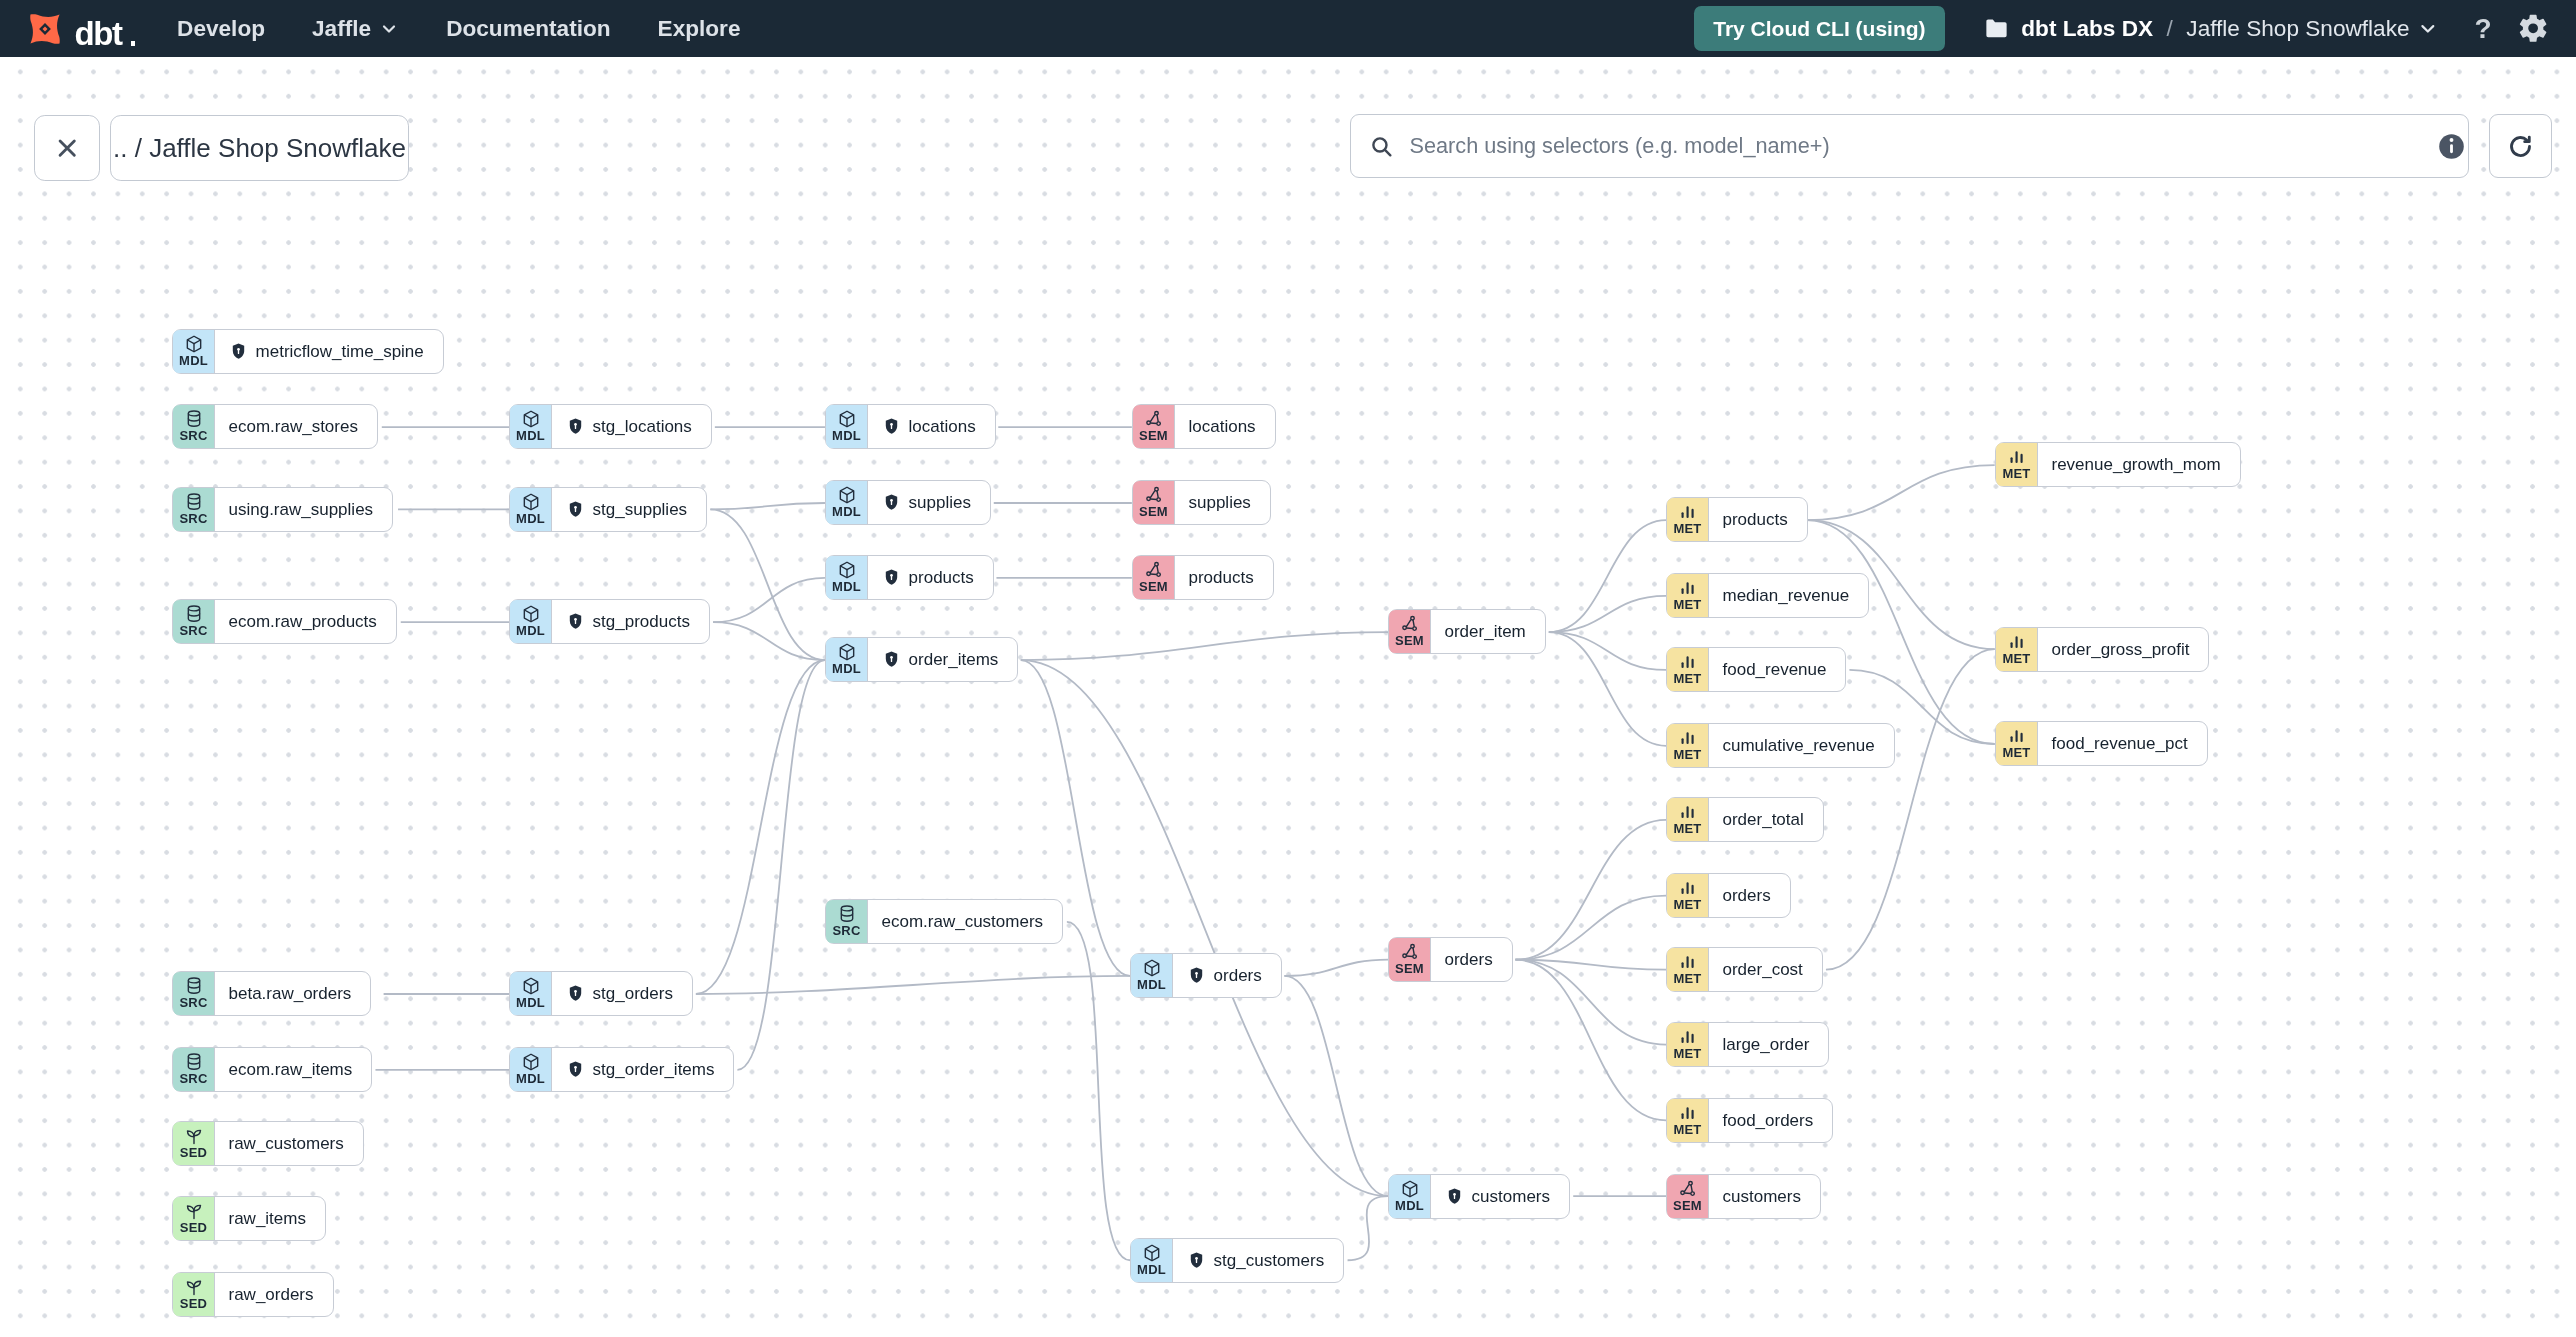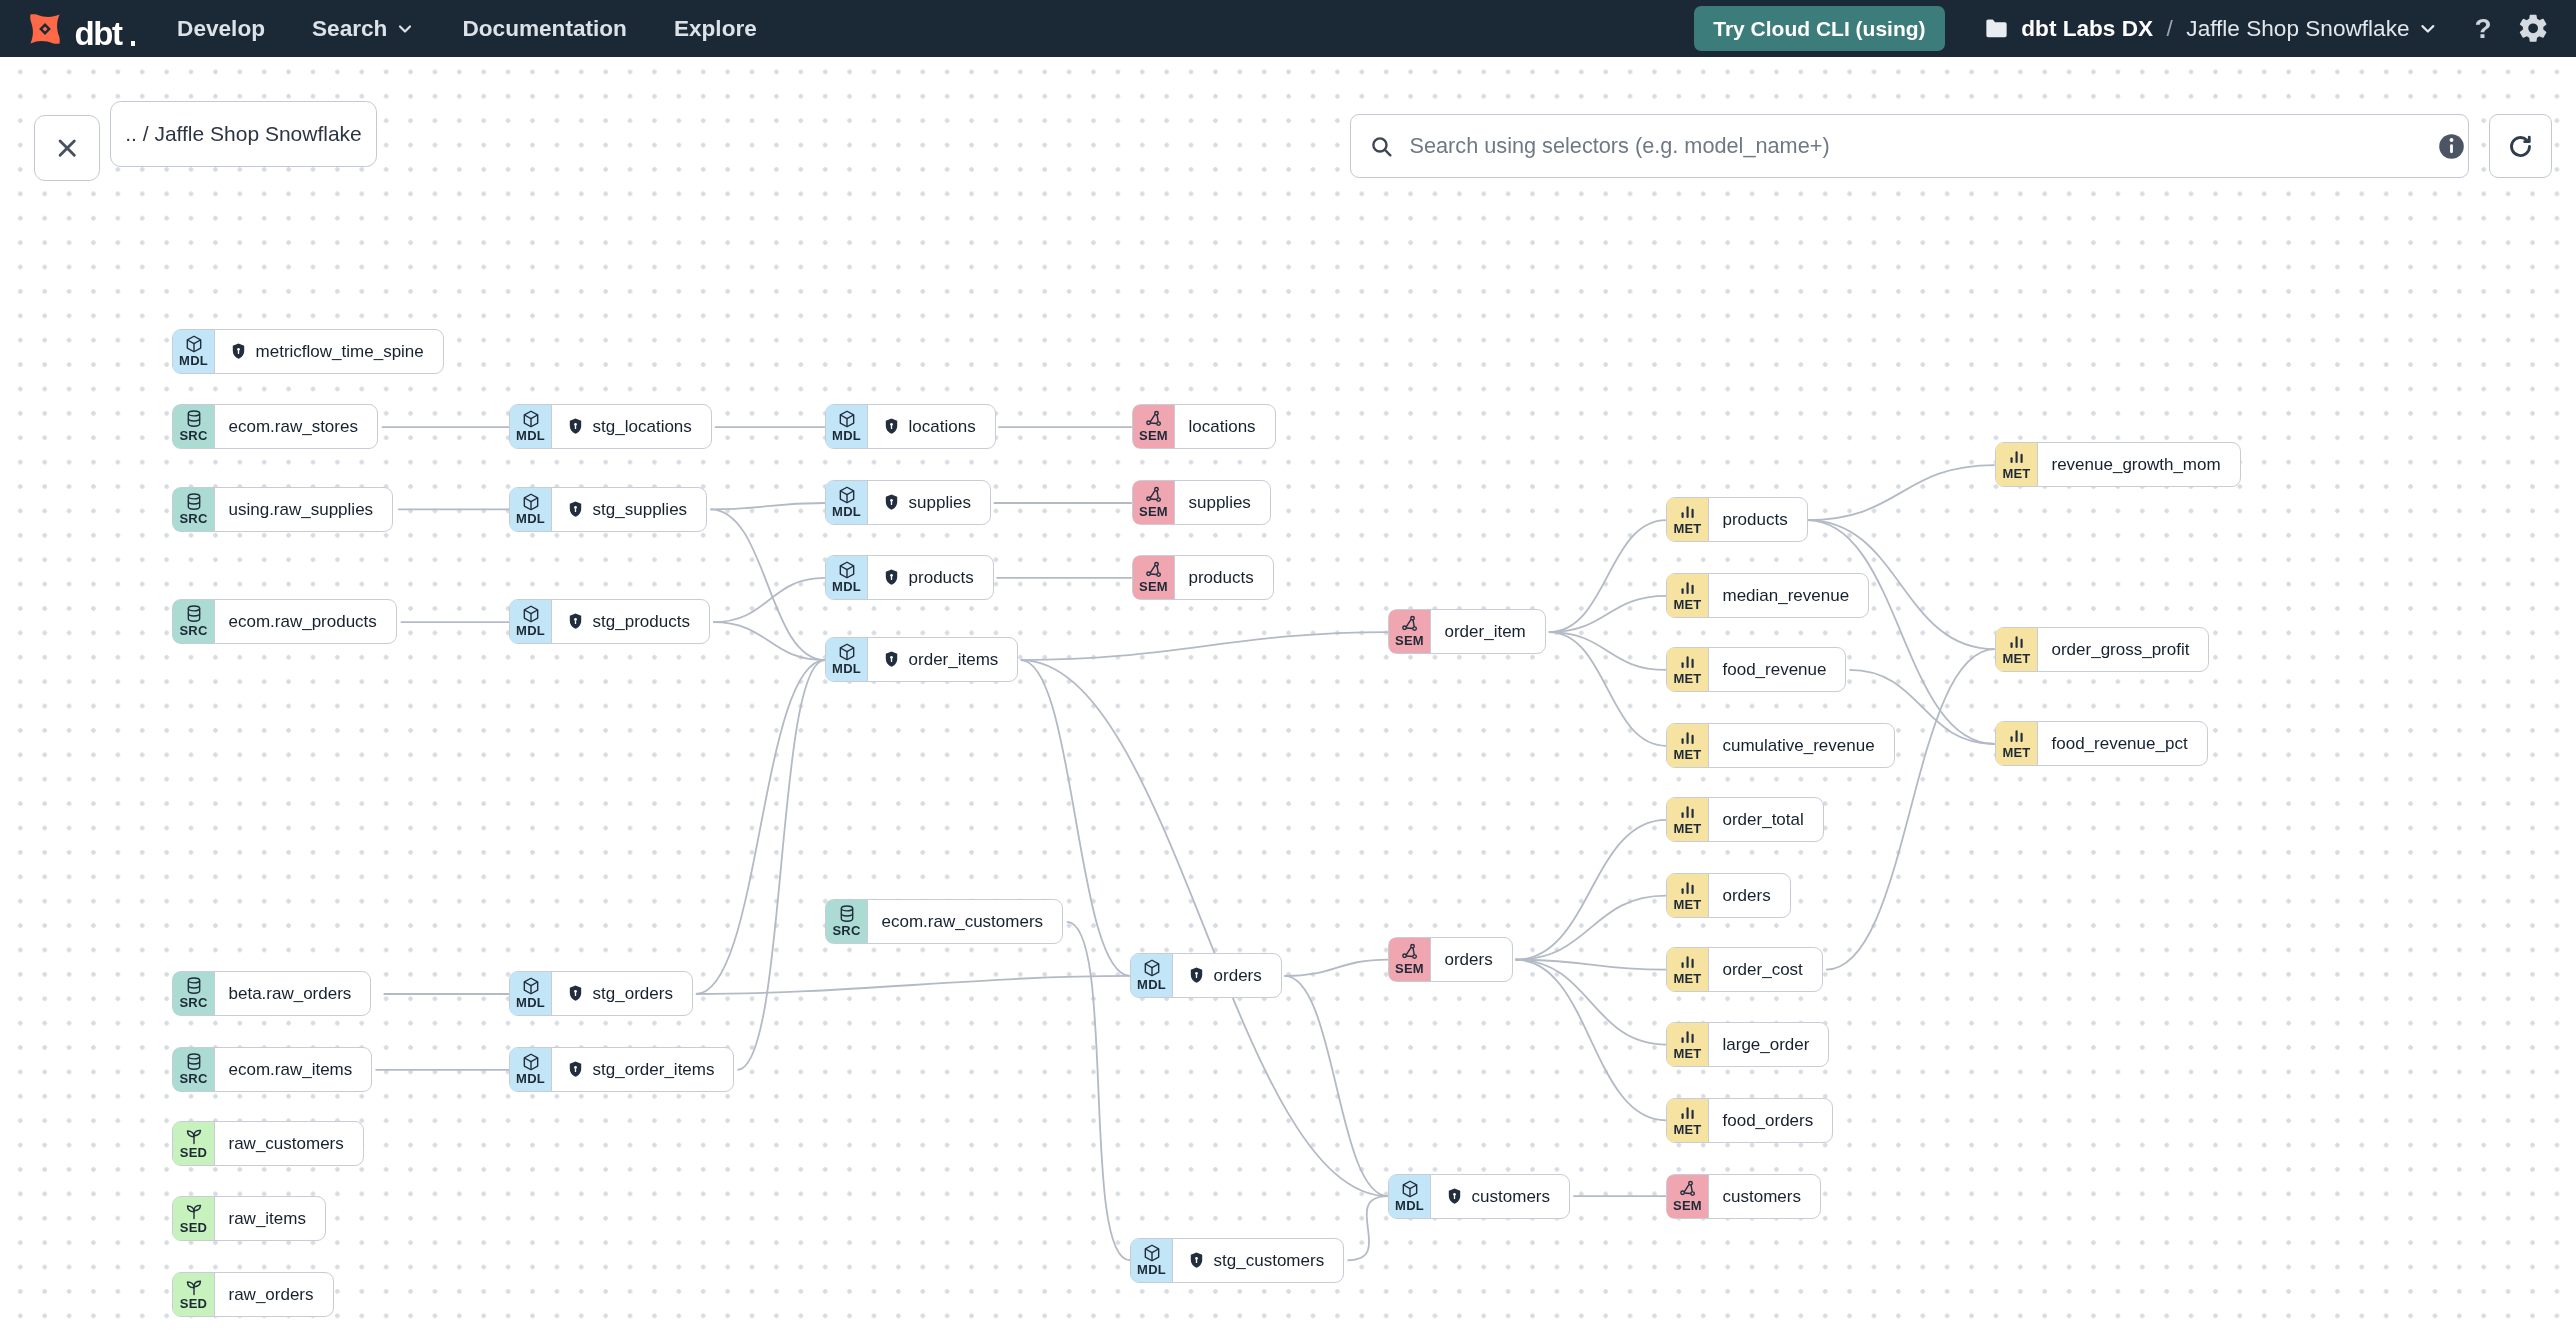--- a/index.html
+++ b/index.html
@@ -56,21 +56,21 @@
   .nbody { display: flex; align-items: center; gap: 8.1px; padding: 0 19px 0 13.5px; font-size: 17px; color: #17222e; white-space: nowrap; }
   .shield svg { width: 19px; height: 19px; display: block; }
 
   
   .chip {
     position: absolute; background: #ffffff; border: 1.8px solid #c3c9d2; border-radius: 10.8px;
     display: flex; align-items: center; justify-content: center;
   }
   #close-chip { left: 34px; top: 58px; width: 66px; height: 66px; cursor: pointer; }
   #close-chip svg { width: 24.4px; height: 24.4px; display: block; }
-  #crumb-chip { left: 110px; top: 44px; width: 267px; height: 66px; font-size: 21px; color: #2c3643; }
+  #crumb-chip { left: 110px; top: 58px; width: 299px; height: 66px; font-size: 26px; color: #2c3643; }
   #search-chip {
     left: 1350px; top: 57px; width: 1119px; height: 64px; border-radius: 9px;
     justify-content: flex-end; padding: 0 1px 0 18px; gap: 13.5px;
   }
   #search-chip .mag svg { width: 25px; height: 25px; display: block; }
   #search-input { flex: 1; border: none; outline: none; font-size: 21.7px; color: #2c3643; font-family: inherit; background: transparent; }
   #search-input::placeholder { color: #6f7986; }
   #search-info svg { width: 31px; height: 31px; display: block; }
   #refresh-chip { left: 2489px; top: 57px; width: 63px; height: 64px; border-radius: 9px; cursor: pointer; }
   #refresh-chip svg { width: 27px; height: 27px; display: block; }
@@ -88,21 +88,21 @@
       </svg>
     </span>
     <span class="logo-text">dbt</span>
     <span class="logo-dot"></span>
   </div>
   <nav class="nav-items">
     <span class="nav-item">
         <span>Develop</span>
       </span>
     <span class="nav-item">
-      <span>Search</span>
+      <span>Jaffle</span>
       <span class="chev">
         <svg viewBox="0 0 24 24" fill="none" stroke="#dde2e8" stroke-width="2.6" stroke-linecap="round" stroke-linejoin="round">
             <path d="M6 9l6 6 6-6"></path>
           </svg>
       </span>
     </span>
     <span class="nav-item">
         <span>Documentation</span>
       </span>
     <span class="nav-item">

